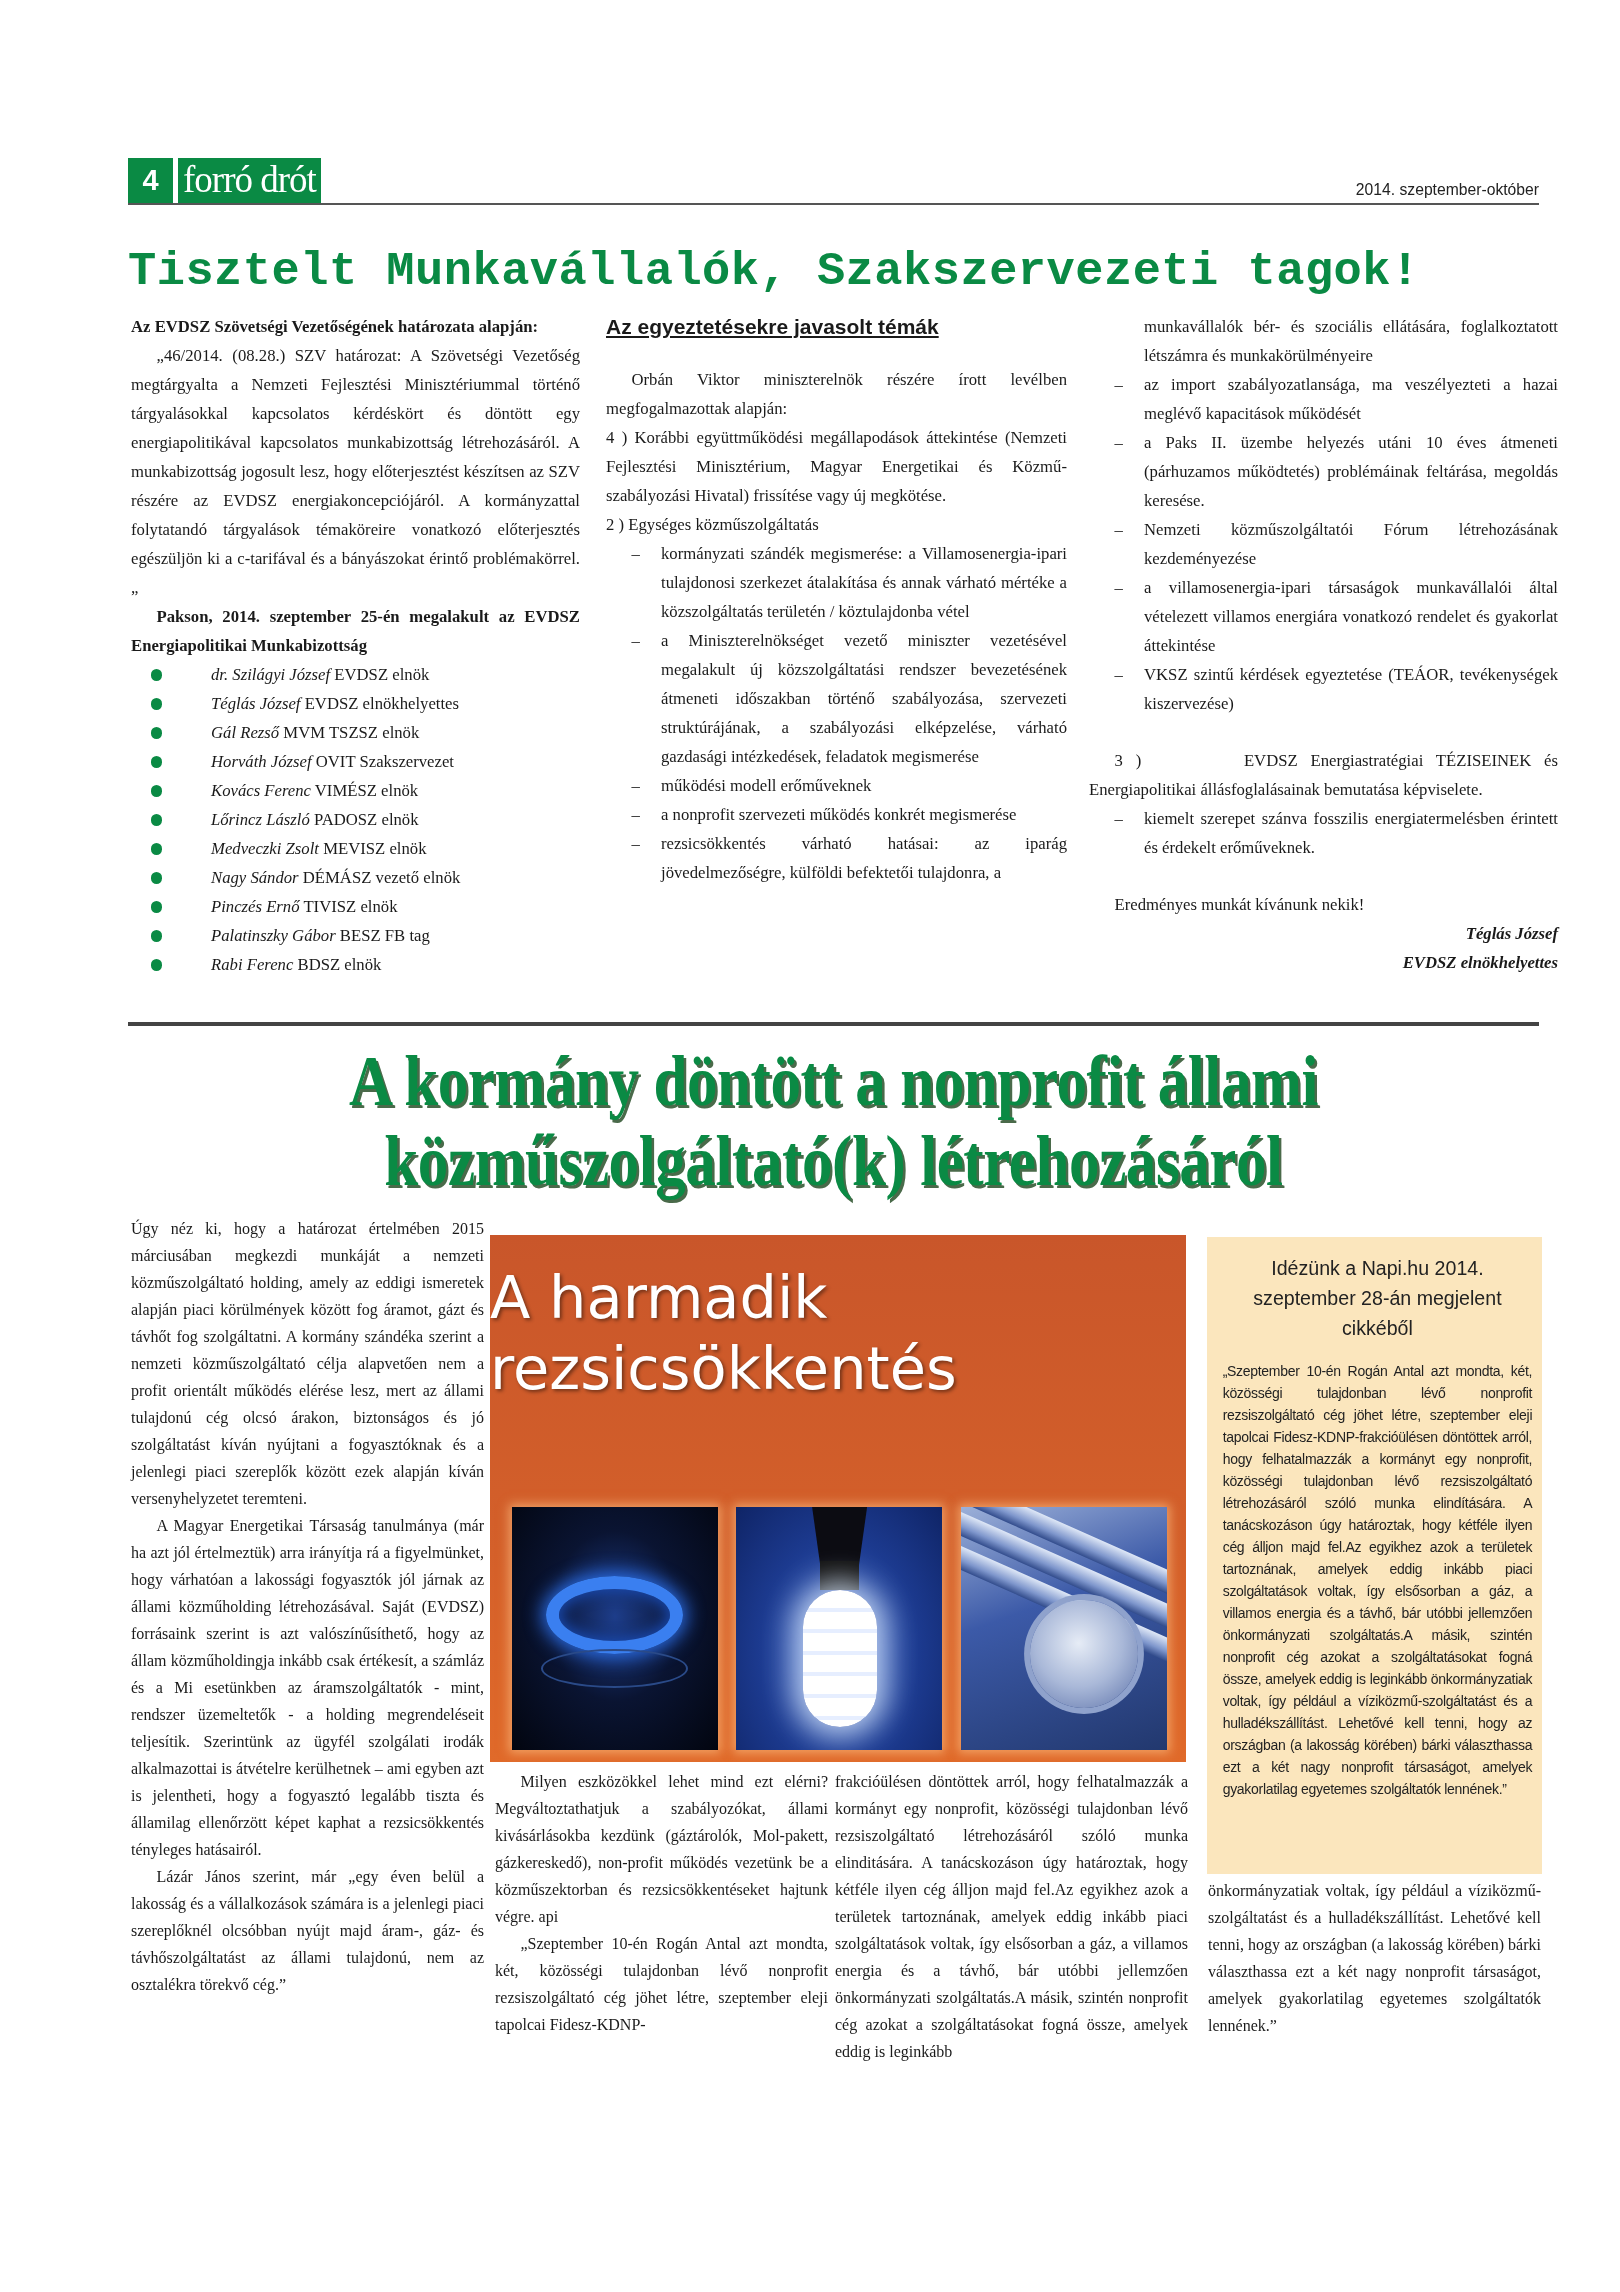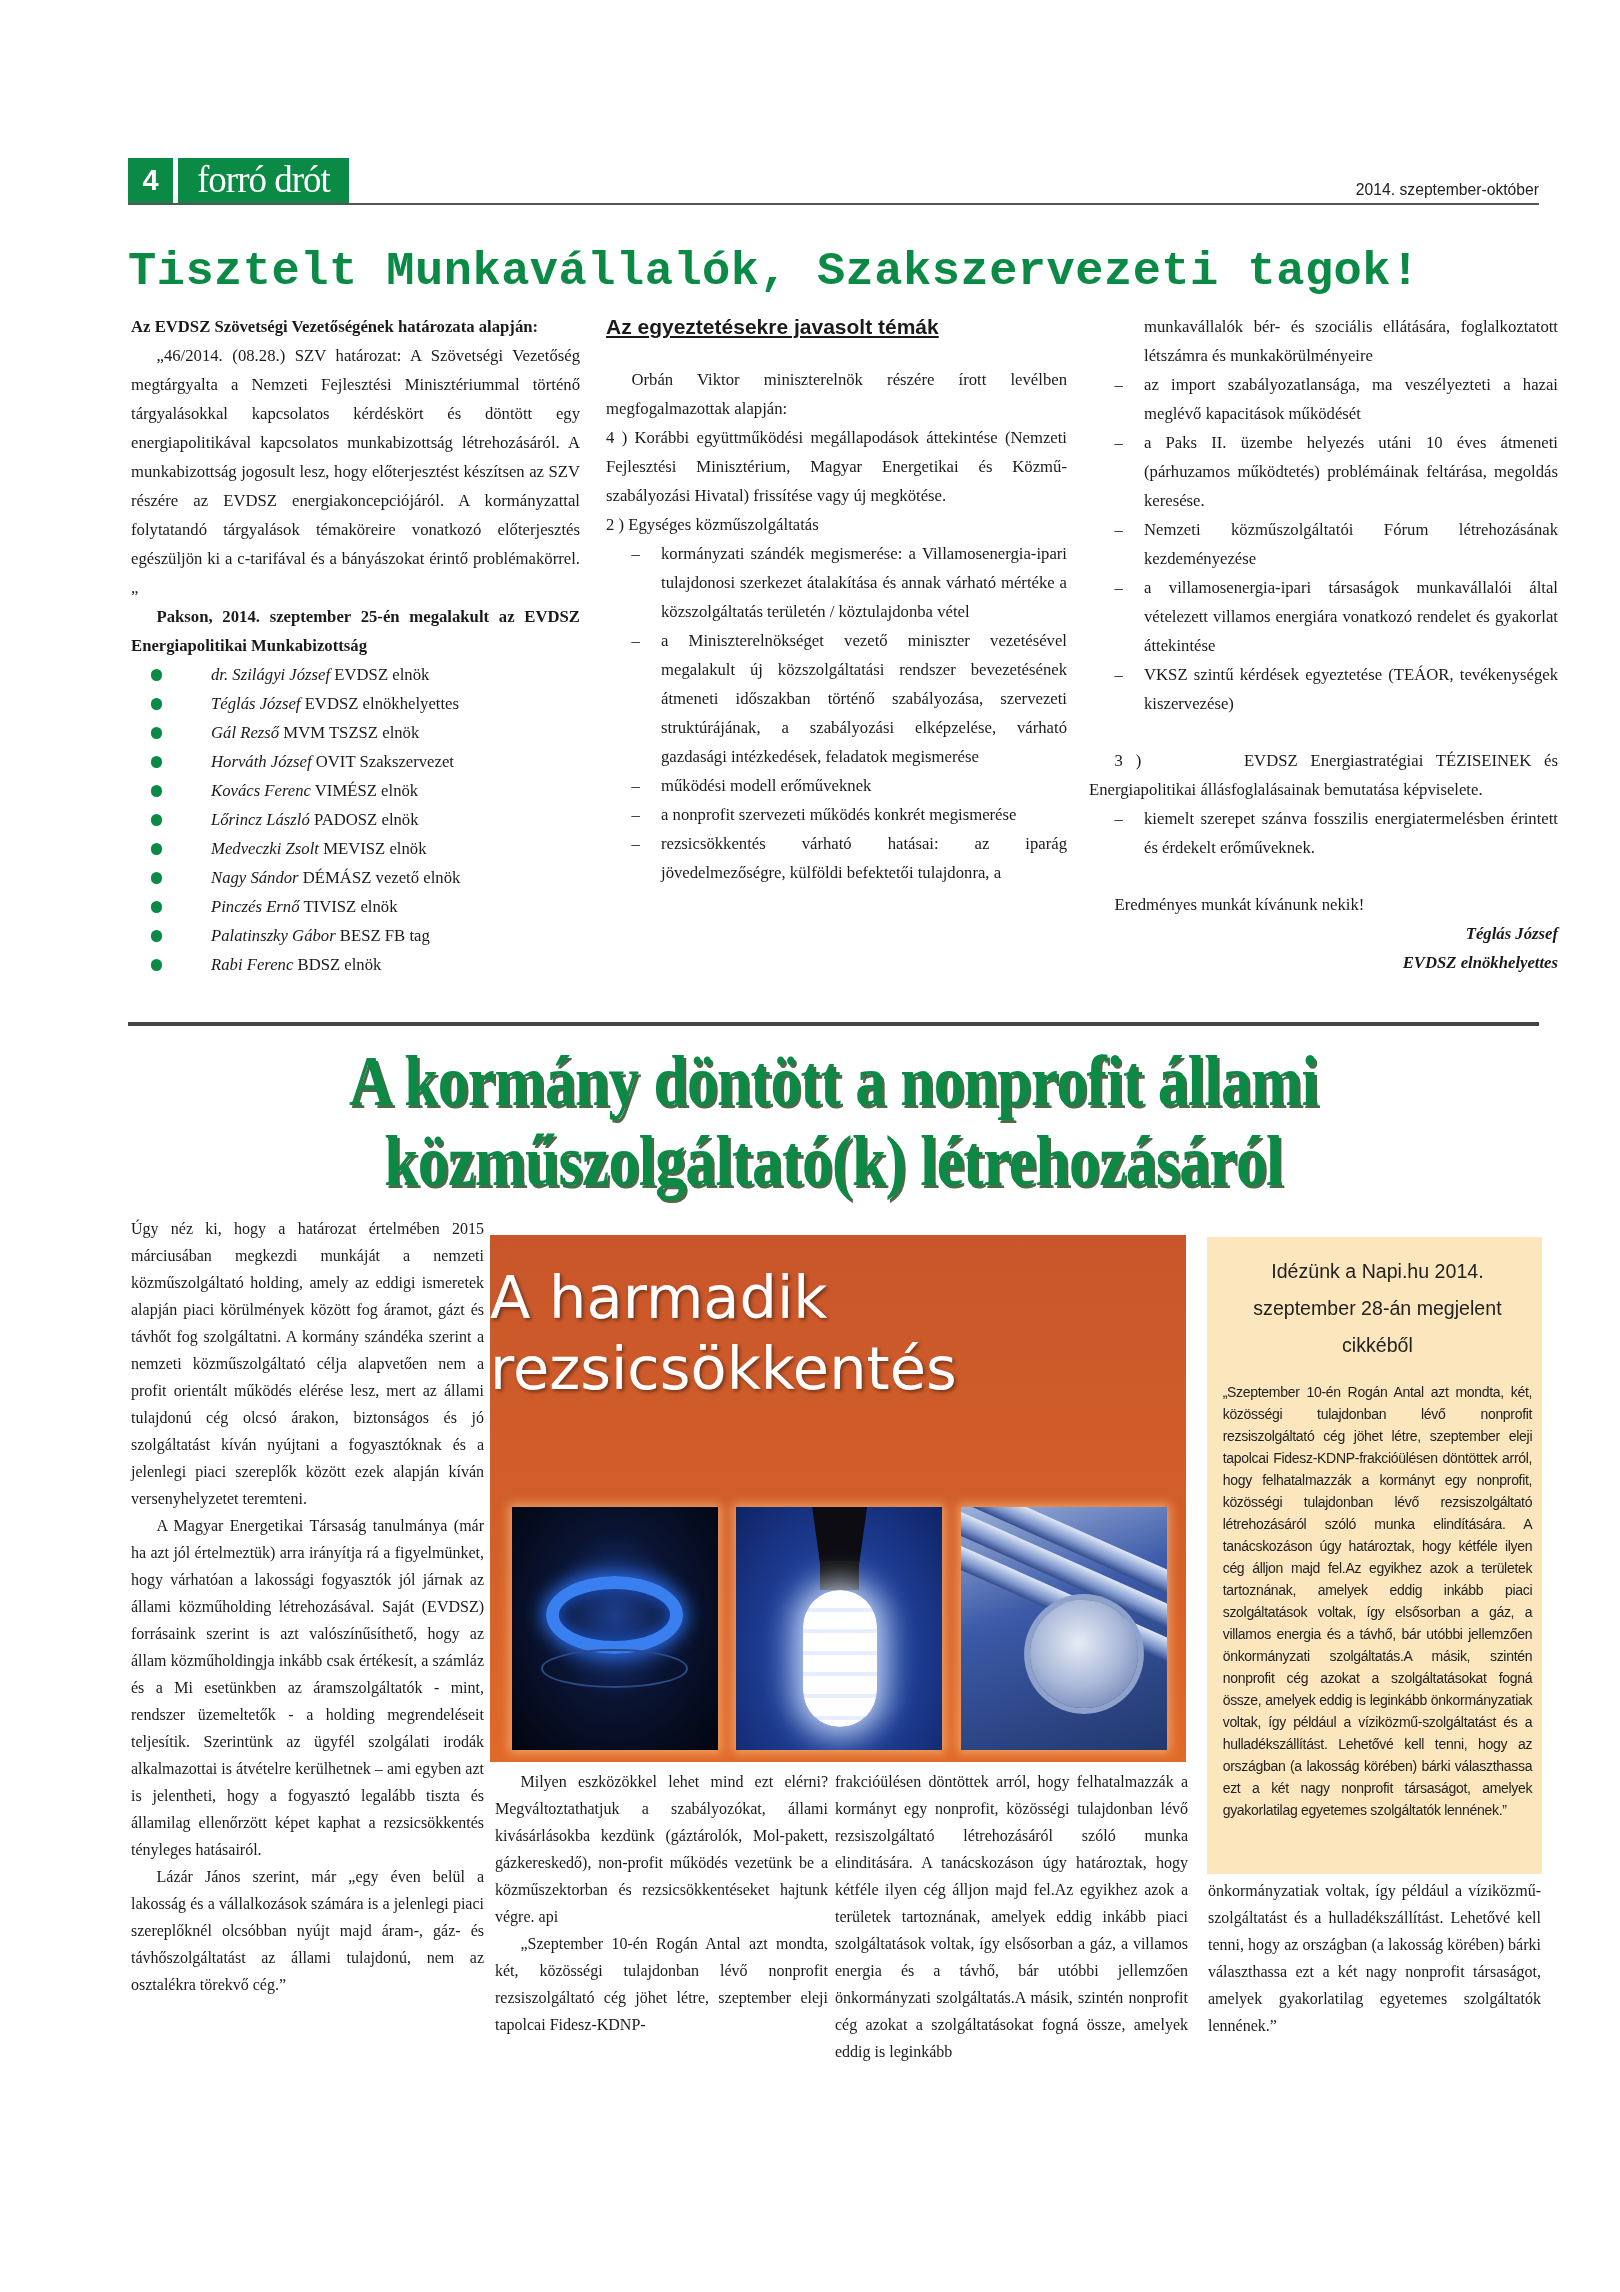--- a/index.html
+++ b/index.html
@@ -1,21 +1,21 @@
 <!DOCTYPE html>
 <html><head>
 <meta charset="utf-8">
 <style>
   * { box-sizing: border-box; margin: 0; padding: 0; }
   html, body { width: 1620px; height: 2293px; background: #ffffff; }
   body { position: relative; font-family: "Liberation Serif", "DejaVu Serif", serif; color: #1a1a1a; overflow: hidden; }
 
   .header { position: absolute; left: 128px; top: 154px; width: 1411px; height: 51px; border-bottom: 2.9px solid #555; }
   .page-num { position: absolute; left: 0; top: 3.9px; width: 45px; height: 45px; background: #0a8a44; color: #fff; font-family: "Liberation Sans", sans-serif; font-weight: bold; font-size: 29px; text-align: center; line-height: 45px; }
-  .pub-name { position: absolute; left: 50px; top: 3.9px; height: 45px; padding: 0 19px; background: #0a8a44; color: #fff; font-family: "Liberation Serif", serif; font-size: 37px; line-height: 43px; letter-spacing: -1px; transform-origin: left; }
+  .pub-name { position: absolute; left: 50px; top: 3.9px; height: 45px; padding: 0 5px; background: #0a8a44; color: #fff; font-family: "Liberation Serif", serif; font-size: 37px; line-height: 43px; letter-spacing: -1px; transform-origin: left; }
   .pub-date { position: absolute; right: 0; bottom: 3.9px; font-family: "Liberation Sans", sans-serif; font-size: 15.7px; color: #222; }
 
   .title1 { position: absolute; left: 128px; top: 245px; font-family: Liberation Mono, monospace; font-weight: bold; font-size: 47px; color: #0a8a44; letter-spacing: 0.5px; text-align: center; }
 
   .col { position: absolute; font-size: 16.7px; line-height: 29px; text-align: justify; }
   .c1 { left: 131px; top: 312px; width: 449px; }
   .c2 { left: 606px; top: 312px; width: 461px; }
   .c3 { left: 1068px; top: 312px; width: 469px; margin-left: 21px; }
   .bold { font-weight: bold; }
   .ind { text-indent: 25.5px; }
@@ -42,21 +42,21 @@
   .promo-tiles { position: absolute; left: 21.6px; top: 272px; width: 655px; height: 243px; display: flex; justify-content: space-between; }
   .tile { width: 206px; height: 243px; box-shadow: 0 0 9.8px 2.9px rgba(255,200,140,0.6); position: relative; overflow: hidden; }
   .tile-gas { background: radial-gradient(ellipse at 50% 45%, #1d3d8a 0%, #0a1432 45%, #02050f 100%); }
   .tile-bulb { background: radial-gradient(ellipse at 50% 60%, #3f6acb 0%, #1c3a8f 55%, #0f2466 100%); }
   .tile-heat { background: linear-gradient(160deg, #9cb0d8 0%, #3c5aa8 40%, #22386e 100%); }
 
   .a2 { left: 495px; top: 1768px; width: 333px; font-size: 16px; line-height: 27px; }
   .a3 { left: 835px; top: 1768px; width: 353px; font-size: 16px; line-height: 27px; }
 
   .quote-box { position: absolute; left: 1207px; top: 1237px; width: 335px; height: 637px; background: #fbe6bd; padding: 15.7px 9.8px 0 15.7px; }
-  .quote-head { font-family: "Liberation Sans", sans-serif; font-size: 19.6px; line-height: 37px; text-align: center; color: #222; margin-bottom: 17.6px; }
+  .quote-head { font-family: "Liberation Sans", sans-serif; font-size: 19.6px; line-height: 30px; text-align: center; color: #222; margin-bottom: 17.6px; }
   .quote-body { font-family: "Liberation Sans", sans-serif; font-size: 14px; line-height: 22px; text-align: justify; color: #222; letter-spacing: -0.3px; }
   .a4 { left: 1208px; top: 1877px; width: 333px; font-size: 16px; line-height: 27px; }
 
   
   .flame-ring { position: absolute; left: 34px; top: 69px; width: 137px; height: 78px; border-radius: 50%; border: 13.7px solid #3a7ff0; box-shadow: 0 0 17.6px 3.9px #2a6adf, inset 0 0 13.7px 2.9px #1a4ab0; }
   .burner { position: absolute; left: 29px; top: 142px; width: 147px; height: 39px; border-radius: 50%; border: 2.9px solid #2a4a88; }
   .bulb-base { position: absolute; left: 76px; top: 0; width: 55px; height: 59px; background: #0c0c12; clip-path: polygon(0 0, 100% 0, 85% 100%, 15% 100%); }
   .bulb-neck { position: absolute; left: 84px; top: 54px; width: 39px; height: 29px; background: #111; }
   .bulb-spiral { position: absolute; left: 67px; top: 83px; width: 74px; height: 137px; border-radius: 37px; background: repeating-linear-gradient(180deg, #ffffff 0 17.6px, #e6eeff 17.6px 21.6px); box-shadow: 0 0 29px 9.8px rgba(220,235,255,0.8); }
   .pipe { position: absolute; left: -39px; width: 294px; height: 21.6px; background: linear-gradient(180deg, #dfe8f7 0%, #7e96cc 60%, #324c8c 100%); transform: rotate(24deg); border-radius: 10.8px; }

